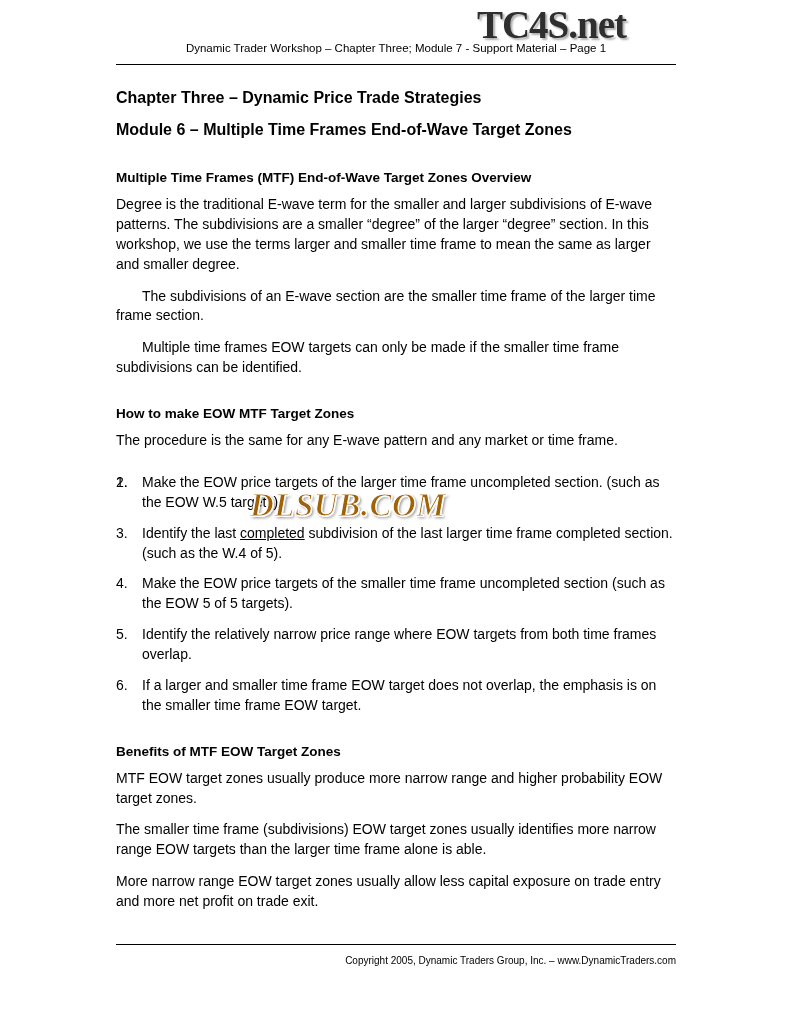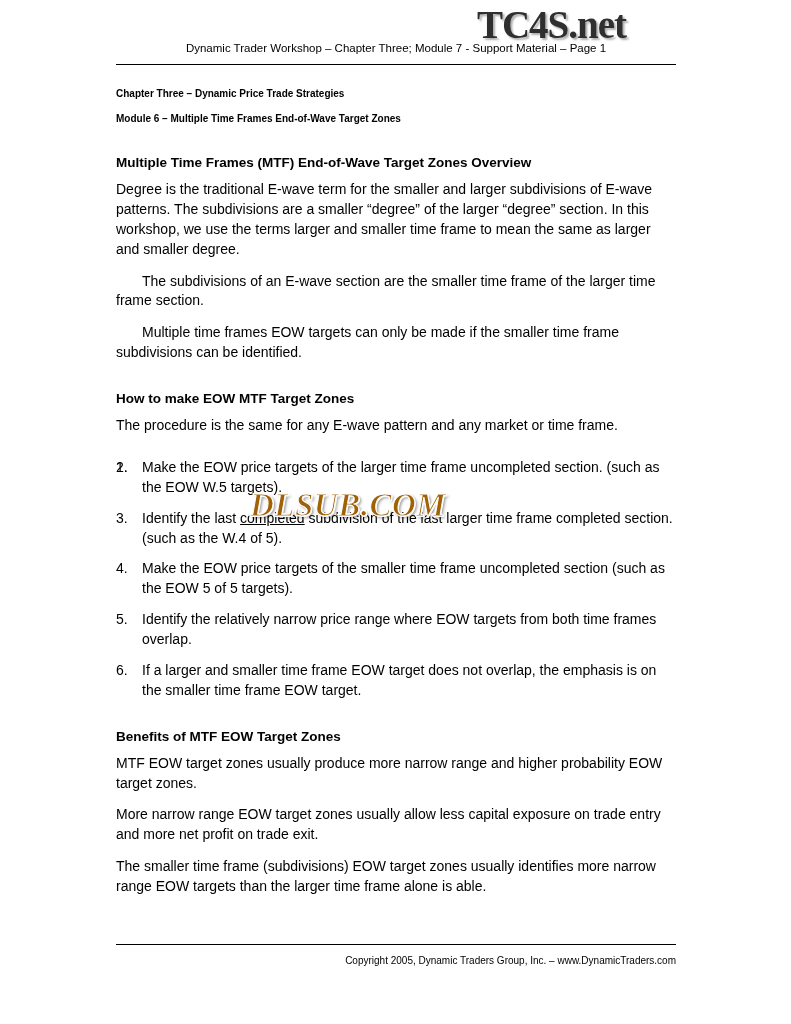--- a/index.html
+++ b/index.html
@@ -83,21 +83,21 @@
   .rule-bottom { top: 944px; }
 
   
   .content {
     position: absolute;
     left: 116px;
     top: 88px;
     width: 560px;
   }
   h1.doc-title {
-    font-size: 10px;
+    font-size: 16px;
     font-weight: bold;
     margin: 0 0 12px 0;
     line-height: 1.25;
   }
   h1.doc-title.second { margin-bottom: 30px; }
 
   h2.section {
     font-size: 13.5px;
     font-weight: bold;
     margin: 0 0 10px 0;
@@ -170,22 +170,22 @@
         <li><span class="num">1.</span></li>
         <li><span class="num">2.</span><span><span>Make the EOW price targets of the larger time frame uncompleted section. (such as the EOW W.5 targets).</span></span></li>
         <li><span class="num">3.</span><span><span>Identify the last </span><u class="uline">completed</u><span> subdivision of the last larger time frame completed section. (such as the W.4 of 5).</span></span></li>
         <li><span class="num">4.</span><span><span>Make the EOW price targets of the smaller time frame uncompleted section (such as the EOW 5 of 5 targets).</span></span></li>
         <li><span class="num">5.</span><span><span>Identify the relatively narrow price range where EOW targets from both time frames overlap.</span></span></li>
         <li><span class="num">6.</span><span><span>If a larger and smaller time frame EOW target does not overlap, the emphasis is on the smaller time frame EOW target.</span></span></li>
       </ol>
 
     <h2 class="section spaced-top">Benefits of MTF EOW Target Zones</h2>
     <p class="body">MTF EOW target zones usually produce more narrow range and higher probability EOW target zones.</p>
+    <p class="body">The smaller time frame (subdivisions) EOW target zones usually identifies more narrow range EOW targets than the larger time frame alone is able.</p>
     <p class="body">More narrow range EOW target zones usually allow less capital exposure on trade entry and more net profit on trade exit.</p>
-    <p class="body">The smaller time frame (subdivisions) EOW target zones usually identifies more narrow range EOW targets than the larger time frame alone is able.</p>
 
   </div>
 
   <div class="wm-dlsub">DLSUB.COM</div>
 
   <div class="rule rule-bottom"></div>
   <div class="footer">Copyright 2005, Dynamic Traders Group, Inc. – www.DynamicTraders.com</div>
 
 
 </div>

